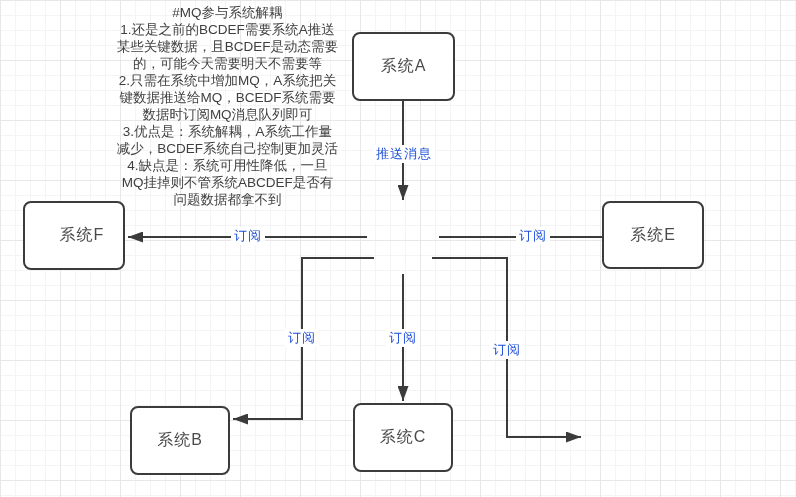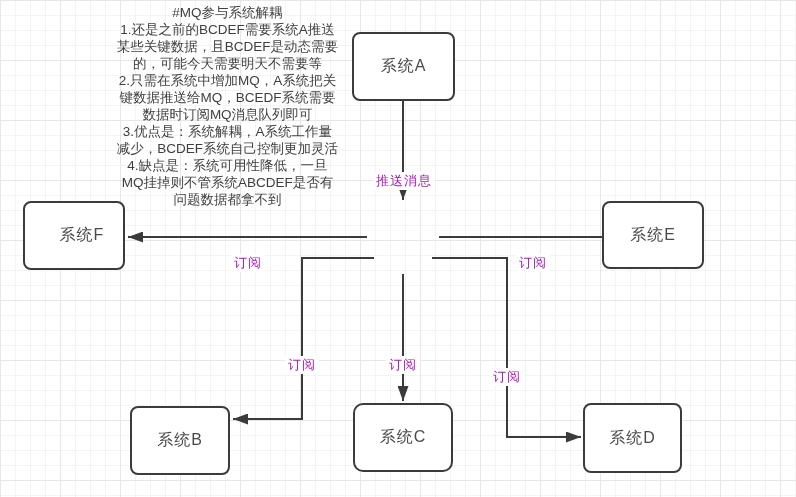--- a/index.html
+++ b/index.html
@@ -30,33 +30,32 @@
     justify-content: center;
     font-size: 16px;
     color: #4a4a4a;
     letter-spacing: 1px;
     text-align: right;
   }
   #node-a  { left: 352px; top: 32px;  width: 103px; height: 69px; }
   #node-f  { left: 23px;  top: 201px; width: 102px; height: 69px; padding-left: 16px; }
   #node-e  { left: 602px; top: 201px; width: 102px; height: 68px; }
   #node-b  { left: 130px; top: 406px; width: 100px; height: 69px; }
-  #node-c  { left: 353px; top: 403px; width: 100px; height: 69px; border-radius: 10px; }
+  #node-c  { left: 353px; top: 403px; width: 100px; height: 69px; }
   #node-d  { left: 583px; top: 403px; width: 99px;  height: 70px; }
   #node-mq { left: 367px; top: 202px; width: 72px;  height: 72px; border-radius: 50%; }
   .edge-label {
     position: absolute;
     transform: translate(-50%, -50%);
     background: #ffffff;
     padding: 0 3px;
     font-size: 13px;
-    color: #a21caf;
+    color: #1d4ed8;
     white-space: nowrap;
     letter-spacing: 1px;
-    margin-top: 27px;
   }
   #label-push  { left: 404px; top: 154px; }
   #label-sub-f { left: 248px; top: 236px; }
   #label-sub-e { left: 533px; top: 236px; }
   #label-sub-b { left: 302px; top: 338px; }
   #label-sub-c { left: 403px; top: 338px; }
   #label-sub-d { left: 507px; top: 350px; }
   .notes {
     position: absolute;
     left: 90px;
@@ -109,23 +108,20 @@
   </div>
   <div class="node" id="node-e">
     <span>系统E</span>
   </div>
   <div class="node" id="node-b">
     <span>系统B</span>
   </div>
   <div class="node" id="node-c">
     <span>系统C</span>
   </div>
-  <div class="node" id="node-d">
-    <span>系统D</span>
-  </div>
 
   <span class="edge-label" id="label-push">推送消息</span>
   <span class="edge-label" id="label-sub-f">订阅</span>
   <span class="edge-label" id="label-sub-e">订阅</span>
   <span class="edge-label" id="label-sub-b">订阅</span>
   <span class="edge-label" id="label-sub-c">订阅</span>
   <span class="edge-label" id="label-sub-d">订阅</span>
 
 </div>
 

